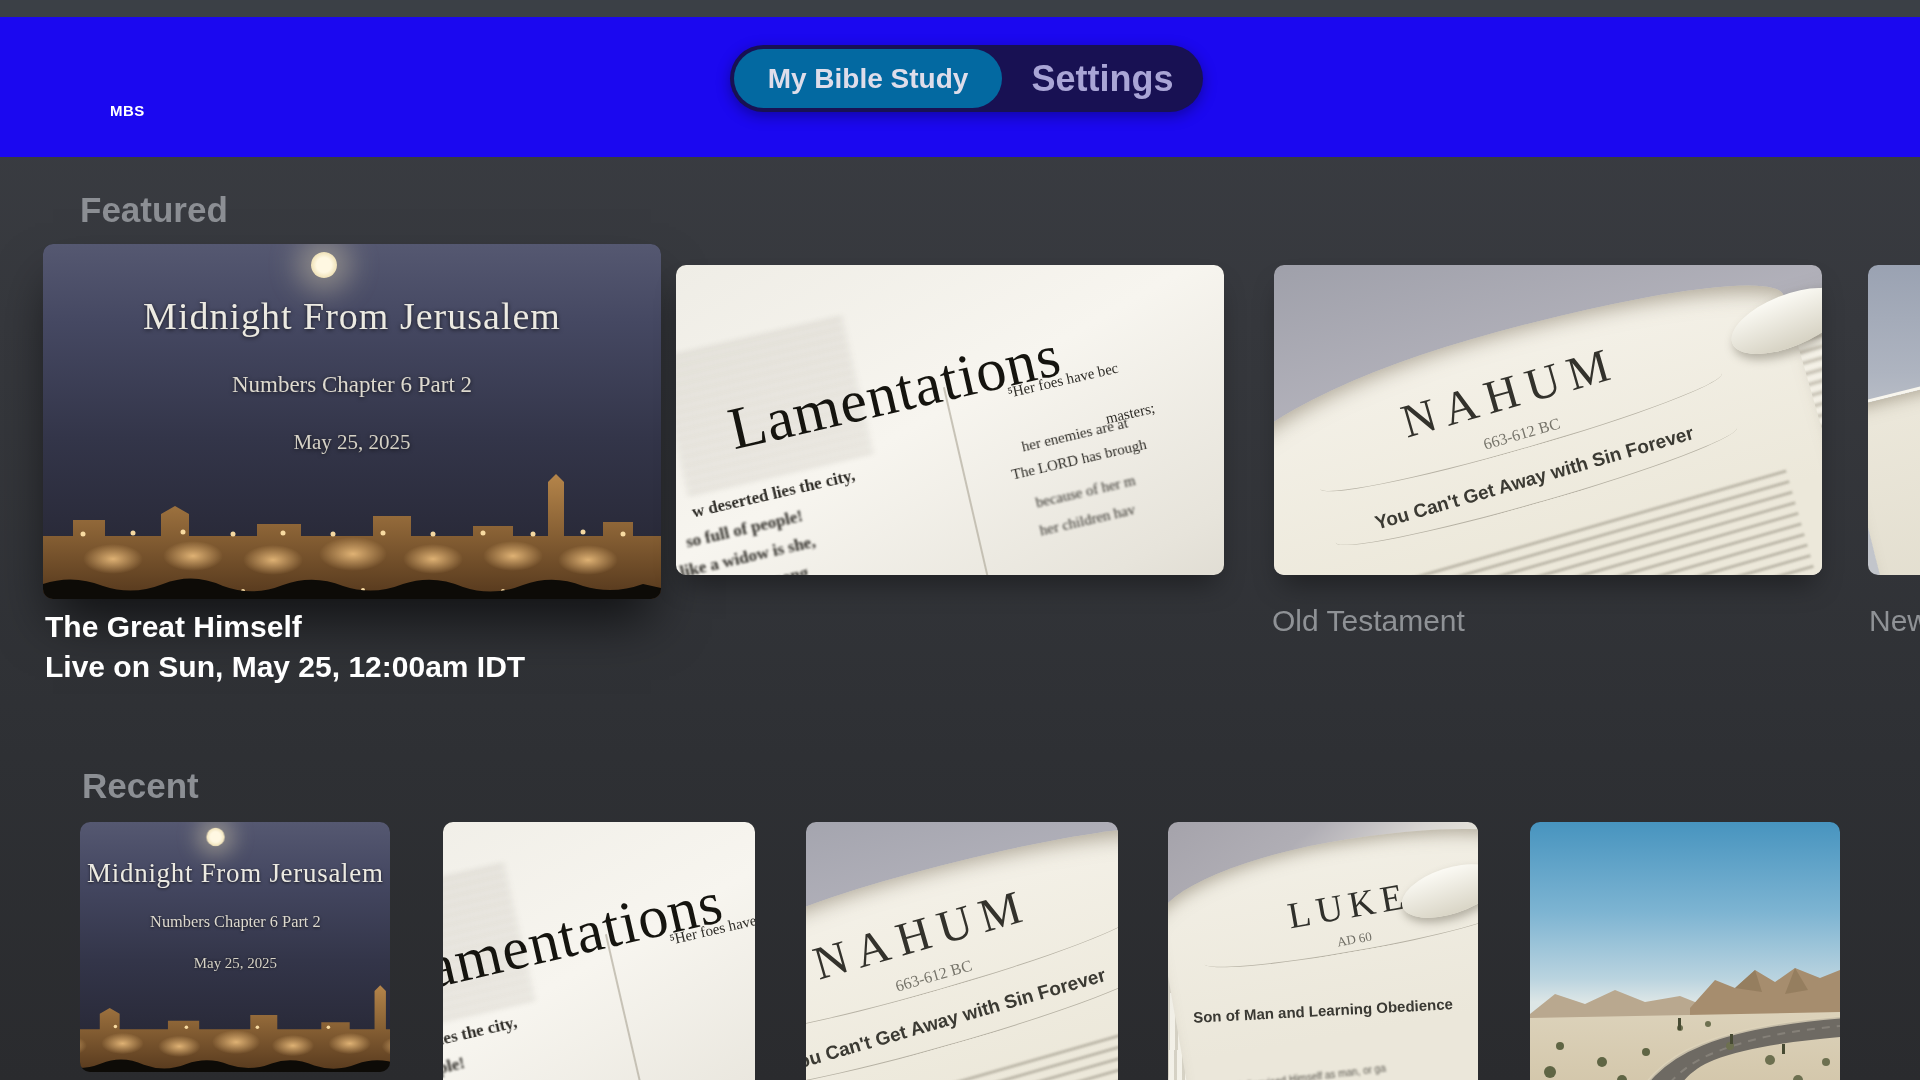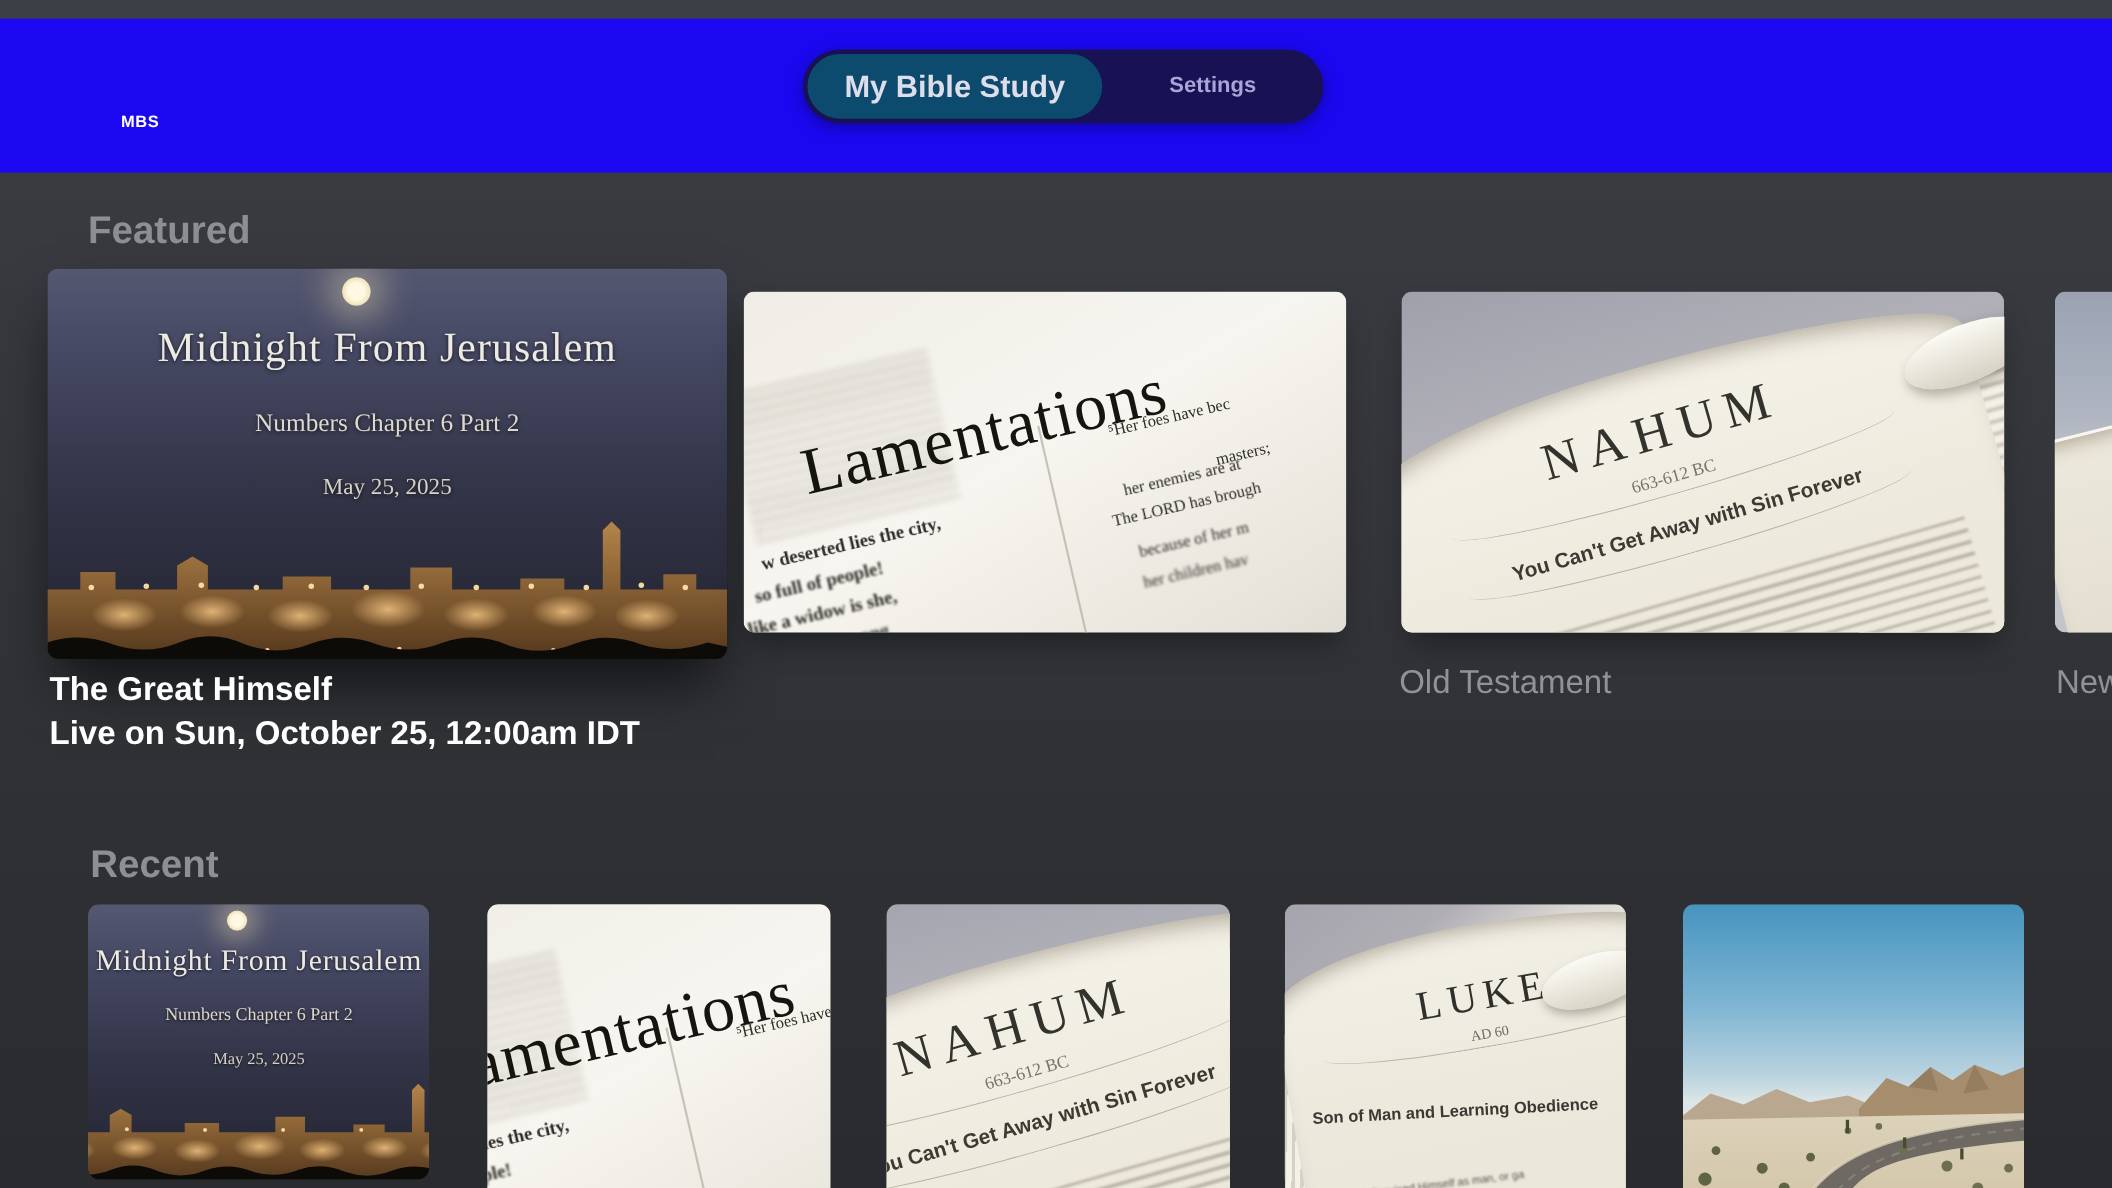--- a/index.html
+++ b/index.html
@@ -11,25 +11,25 @@
   }
   .abs { position:absolute; }
 
   
   .top-strip { left:0; top:0; width:1920px; height:17px; background:#3b4046; }
   .header    { left:0; top:17px; width:1920px; height:140px; background:#1b08f0; }
   .logo      { left:110px; top:74px; color:#ffffff; font-size:15px; font-weight:700; letter-spacing:.5px;margin-top:11px; }
   .tabbar    { left:730px; top:28px; width:473px; height:67px; border-radius:34px; background:#181153;
                box-shadow:0 4px 14px rgba(0,0,20,.35); }
   .tab-sel   { position:absolute; left:4px; top:4px; width:268px; height:59px; border-radius:30px;
-               background:#0c4a6e; display:flex; align-items:center; justify-content:center;
+               background:#0369a1; display:flex; align-items:center; justify-content:center;
                color:#deddea; font-size:28px; font-weight:700; }
   .tab-set   { position:absolute; left:272px; right:0; top:0; height:100%;
                display:flex; align-items:center; justify-content:center;
-               color:#a9a5d6; font-size:20px; font-weight:700; }
+               color:#a9a5d6; font-size:36px; font-weight:700; }
 
   
   .row-heading { font-size:35px; font-weight:700; color:#8c8f94; }
   .card-label  { font-size:30px; font-weight:500; color:#8f9296; white-space:nowrap; }
   .focus-label { font-size:30px; font-weight:600; color:#ffffff; white-space:nowrap; }
 
   
   .card { position:absolute; overflow:hidden; border-radius:10px; background:#222; }
   .shadow-big   { box-shadow:0 30px 50px -10px rgba(0,0,0,.65); }
   .shadow-small { box-shadow:0 16px 28px -8px rgba(0,0,0,.4); }
@@ -202,21 +202,21 @@
             <circle cx="255" cy="123" r="2"></circle>
           <circle cx="320" cy="126" r="2"></circle>
             <circle cx="400" cy="124" r="2"></circle>
             <circle cx="460" cy="127" r="2"></circle>
         </g>
         <path d="M0,135 L0,120 Q30,110 60,122 Q90,132 120,120 Q150,108 180,122 Q210,133 240,121 Q270,110 300,122 Q330,132 360,120 Q390,110 420,123 Q450,133 480,121 Q510,110 540,122 Q570,131 600,120 L618,124 L618,135 Z" fill="#0d0b07"></path>
       </svg>
     </div>
   </div>
   <div class="abs focus-label" style="left:45px; top:610px;">The Great Himself</div>
-  <div class="abs focus-label" style="left:45px; top:650px;">Live on Sun, October 25, 12:00am IDT</div>
+  <div class="abs focus-label" style="left:45px; top:650px;">Live on Sun, May 25, 12:00am IDT</div>
 
   <div class="card shadow-small" style="left:676px; top:265px; width:548px; height:310px;">
     <div class="lam">
       <div class="blurcol"></div>
       <div class="big">Lamentations</div>
       <div class="ll blur04" style="left:14px; top:238px;">w deserted lies the city,</div>
       <div class="ll blur08" style="left:8px;  top:268px;">so full of people!</div>
       <div class="ll blur08" style="left:2px;  top:298px;">like a widow is she,</div>
       <div class="ll blur12" style="left:-2px; top:328px;">o was great among</div>
       <div class="gutter"></div>

